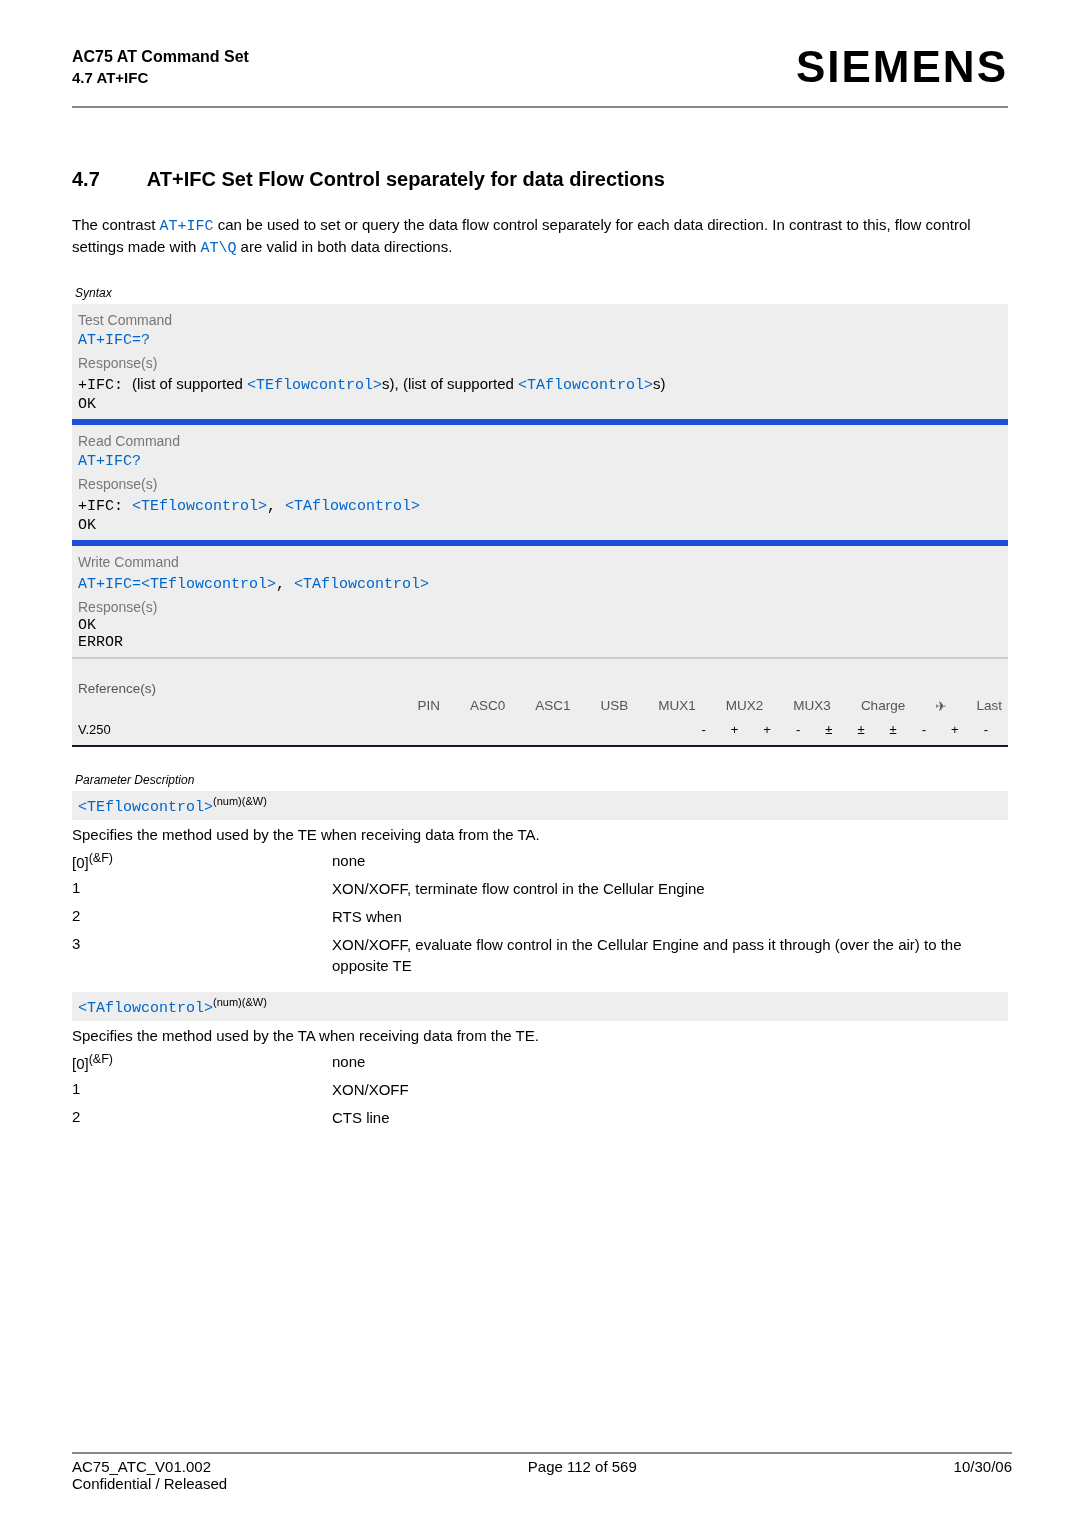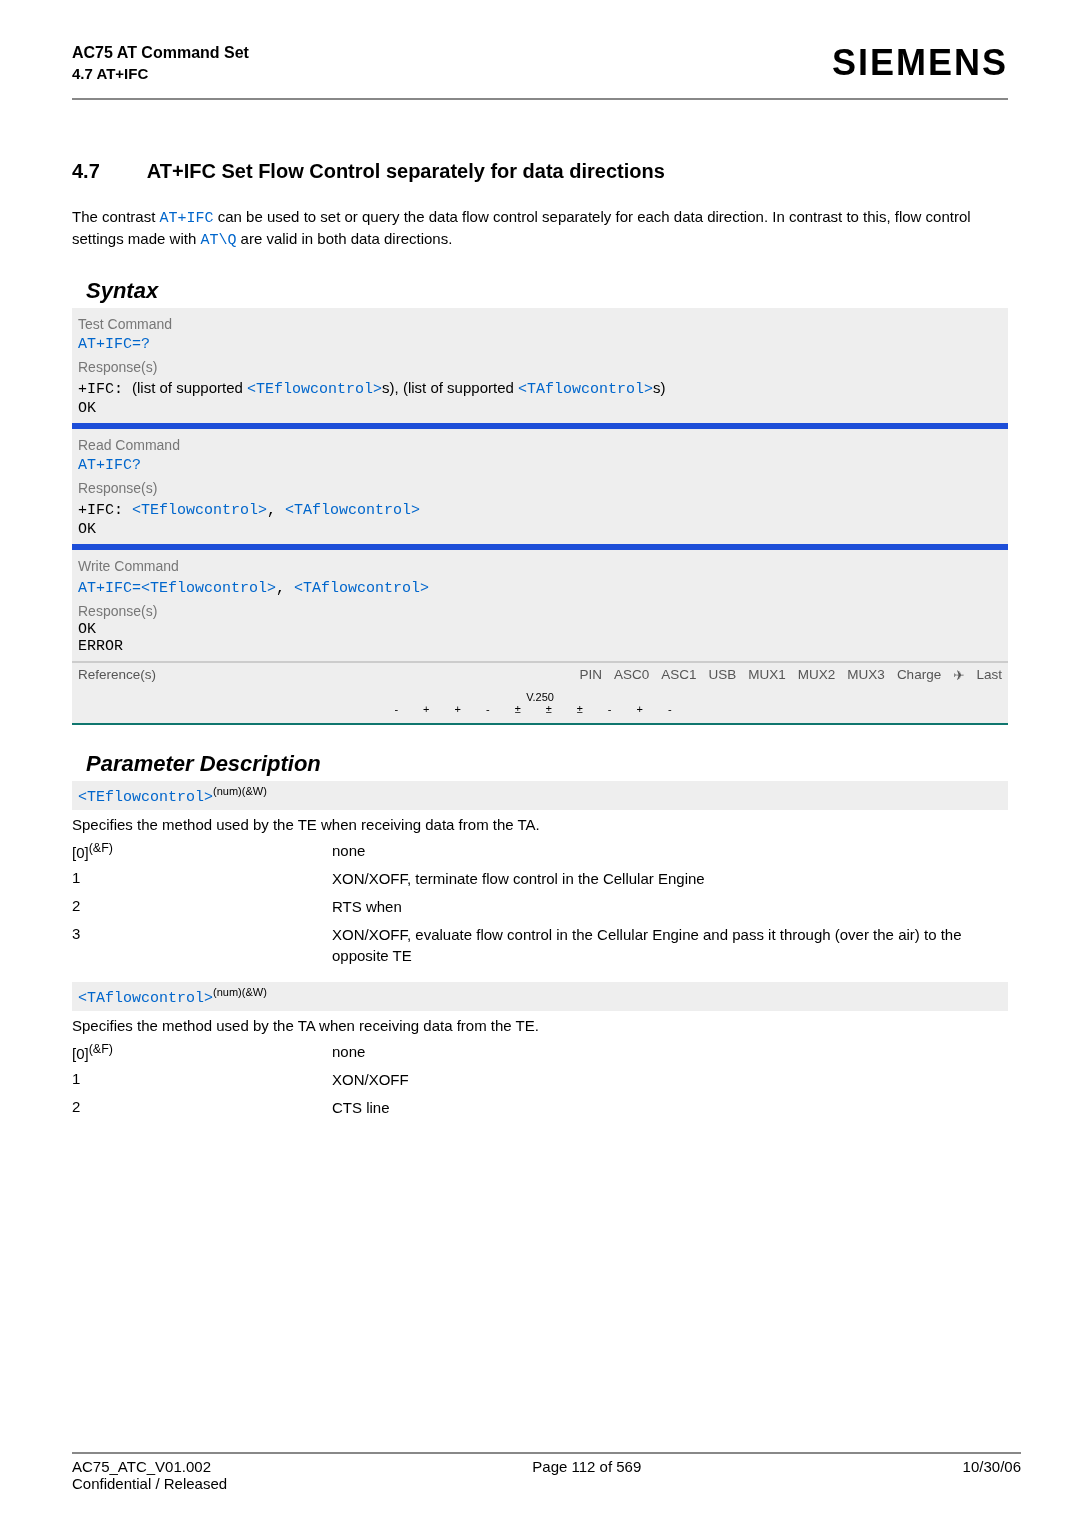--- a/index.html
+++ b/index.html
@@ -22,21 +22,21 @@
     align-items: center;
     padding-bottom: 8px;
   }
   .header-left {
     font-size: 16px;
     font-weight: bold;
     line-height: 1.3;
   }
   .header-sub { font-size: 15px; }
   .brand {
-    font-size: 36px;
+    font-size: 44px;
     font-weight: 900;
     letter-spacing: 2px;
     color: #000;
   }
   .hr-top {
     border: none;
     border-top: 2px solid #888;
     margin: 6px 0 0 0;
   }
   .section-title {
@@ -51,23 +51,23 @@
   }
   .intro {
     font-size: 15px;
     line-height: 1.35;
     margin-bottom: 26px;
   }
   .mono { font-family: "Courier New", Courier, monospace; }
   .link { color: #0066cc; }
   .subhead {
     font-style: italic;
-    font-weight: bold;
-    font-size: 22px;
-    margin: 8px 0 4px 14px;
+    font-weight: normal;
+    font-size: 12px;
+    margin: 8px 0 4px 3px;
   }
   .block {
     background: #eeeeee;
     border-bottom: 6px solid #1d4ed8;
     padding: 4px 6px 6px 6px;
     font-size: 14.5px;
   }
   .block-label {
     color: #777;
     font-size: 14px;
@@ -88,31 +88,31 @@
     display: flex;
     justify-content: space-between;
     background: #eeeeee;
     padding: 4px 6px;
     font-size: 13.5px;
     color: #555;
     align-items: center;
   }
   .ref-row .cols {
     display: flex;
-    gap: 12px;
+    gap: 30px;
+    margin-top: 35px;
   }
   .ref-row2 {
     display: flex;
     justify-content: space-between;
     background: #eeeeee;
-    border-bottom: 2px solid #0f766e;
+    border-bottom: 2px solid #0f172a;
     padding: 4px 6px 8px 6px;
-    font-size: 11px;
+    font-size: 13px;
     align-items: center;
-    flex-direction: column;
   }
   .ref-row2 .cols {
     display: flex;
     gap: 25px;
     color: #000;
     padding-right: 14px;
   }
   .param-block {
     background: #eeeeee;
     padding: 4px 6px;
@@ -141,21 +141,21 @@
     flex-shrink: 0;
   }
   .val-desc {
     flex: 1;
     line-height: 1.35;
   }
   .footer {
     position: absolute;
     bottom: 36px;
     left: 72px;
-    right: 59px;
+    right: 68px;
   }
   .footer-hr {
     border: none;
     border-top: 2px solid #888;
     margin-bottom: 4px;
   }
   .footer-row {
     display: flex;
     justify-content: space-between;
     font-size: 15px;

